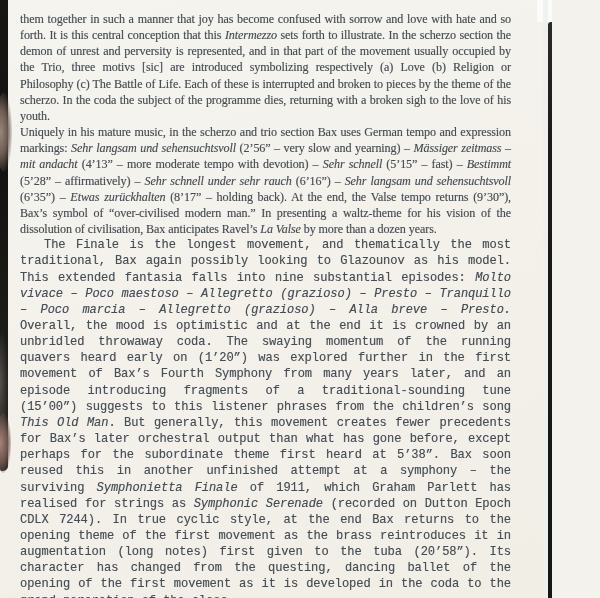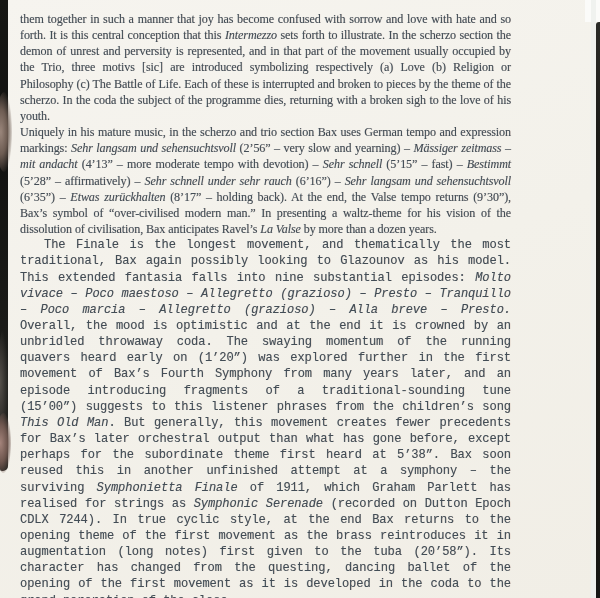--- a/index.html
+++ b/index.html
@@ -2,21 +2,21 @@
 <html><head>
 <meta charset="utf-8">
 <style>
   html, body { margin: 0; padding: 0; }
   body {
     width: 600px; height: 598px; overflow: hidden;
     background: #f4f2ec;
     font-family: "Liberation Serif", "DejaVu Serif", serif;
   }
   .page {
-    position: relative; width: 600px; height: 598px;
+    position: relative; width: 552px; height: 598px;
     background: linear-gradient(160deg, #f6f4ef 0%, #f3f1ea 50%, #f1eee6 100%);
     color: #424d56;
   }
   
   .edge-left {
     position: absolute; left: 0; top: 0; width: 8px; height: 471px;
     background: linear-gradient(180deg, #171714 0%, #121210 30%, #1a1a17 65%, #242420 100%);
     border-radius: 0 0 5px 2px;
   }
   .edge-bump {

